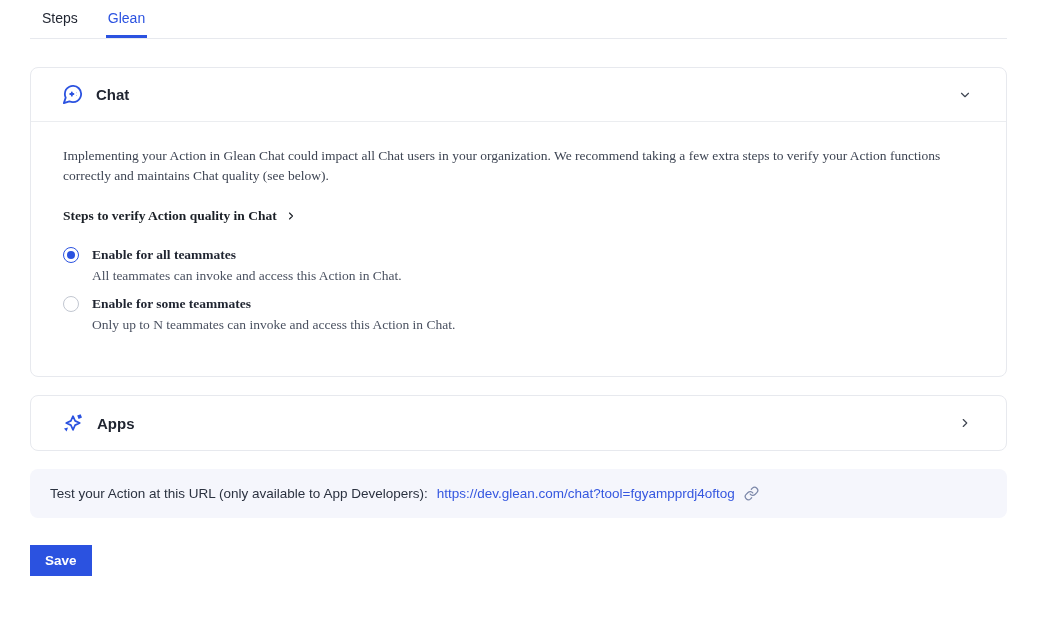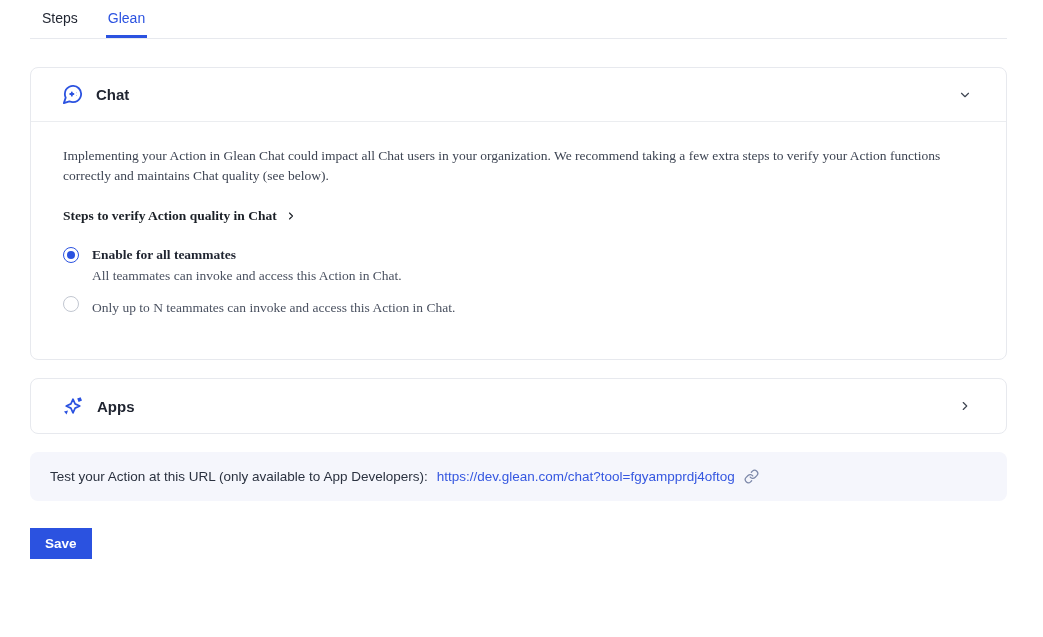--- a/index.html
+++ b/index.html
@@ -188,20 +188,21 @@
       <span class="radio selected"></span>
       <span class="option-text">
         <div class="option-label">Enable for all teammates</div>
         <div class="option-desc">All teammates can invoke and access this Action in Chat.</div>
       </span>
     </div>
 
     <div class="option">
       <span class="radio"></span>
       <span class="option-text">
+        <div class="option-label">Enable for some teammates</div>
         <div class="option-desc">Only up to N teammates can invoke and access this Action in Chat.</div>
       </span>
     </div>
   </div>
 </div>
 
 
 <div class="card apps">
   <div class="card-header">
     <span>

